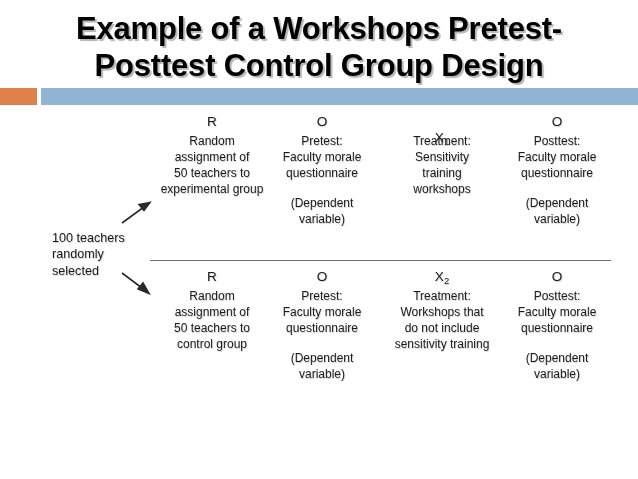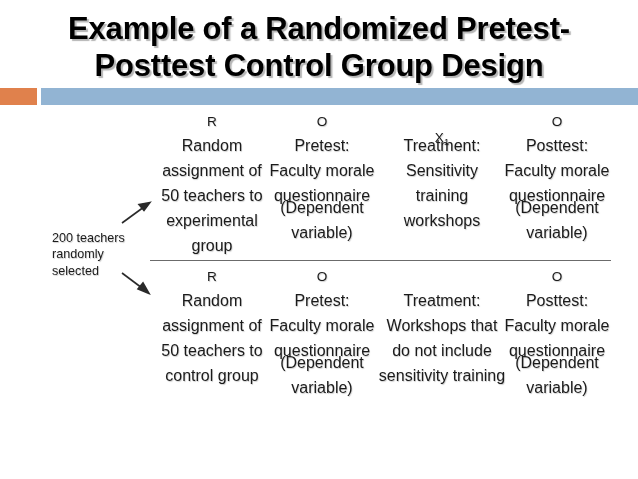--- a/index.html
+++ b/index.html
@@ -59,22 +59,22 @@
     left: 0;
     top: 105px;
     width: 638px;
     height: 374px;
   }
 
   .cell {
     position: absolute;
     text-align: center;
     font-family: "Liberation Sans", sans-serif;
-    font-size: 16px;
-    line-height: 25px;
+    font-size: 12px;
+    line-height: 16px;
     color: #1b1b1b;
     white-space: pre-line;
     text-shadow: 0.7px 0.7px 0.9px rgba(150,150,150,0.45);
   }
   .cell.sym {
     font-size: 13.6px;
     line-height: 18px;
   }
   .cell sub {
     font-size: 9.5px;
@@ -113,29 +113,29 @@
     width: 638px;
     height: 374px;
     pointer-events: none;
   }
 </style>
 </head>
 <body>
 
 <div id="slide">
 
-  <div class="slide-title">Example of a Randomized Pretest-
+  <div class="slide-title">Example of a Workshops Pretest-
 Posttest Control Group Design</div>
 
   <div class="accent-square"></div>
   <div class="accent-bar"></div>
 
   <div class="diagram">
 
-    <div class="source-label">200 teachers
+    <div class="source-label">100 teachers
 randomly
 selected</div>
 
     <div class="divider"></div>
 
     <svg class="arrow-svg" viewBox="0 0 638 374">
       <g stroke="#2a2a2a" stroke-width="1.6" fill="#2a2a2a">
         <line x1="122" y1="118" x2="148" y2="99"></line>
         <polygon points="150,97.5 139,99.5 144,105.5"></polygon>
         <line x1="122" y1="168" x2="146" y2="186"></line>
@@ -175,20 +175,21 @@
 50 teachers to
 control group</div>
 
     <div class="cell sym" style="left:272px; top:163px; width:100px;">O</div>
     <div class="cell" style="left:258px; top:183px; width:128px;">Pretest:
 Faculty morale
 questionnaire</div>
     <div class="cell" style="left:258px; top:245px; width:128px;">(Dependent
 variable)</div>
 
+    <div class="cell sym" style="left:392px; top:163px; width:100px;"><span>X</span><sub>2</sub></div>
     <div class="cell" style="left:372px; top:183px; width:140px;">Treatment:
 Workshops that
 do not include
 sensitivity training</div>
 
     <div class="cell sym" style="left:507px; top:163px; width:100px;">O</div>
     <div class="cell" style="left:493px; top:183px; width:128px;">Posttest:
 Faculty morale
 questionnaire</div>
     <div class="cell" style="left:493px; top:245px; width:128px;">(Dependent

